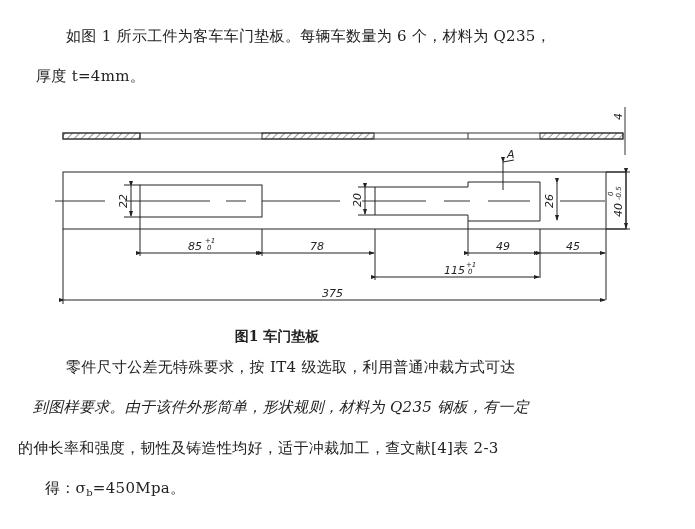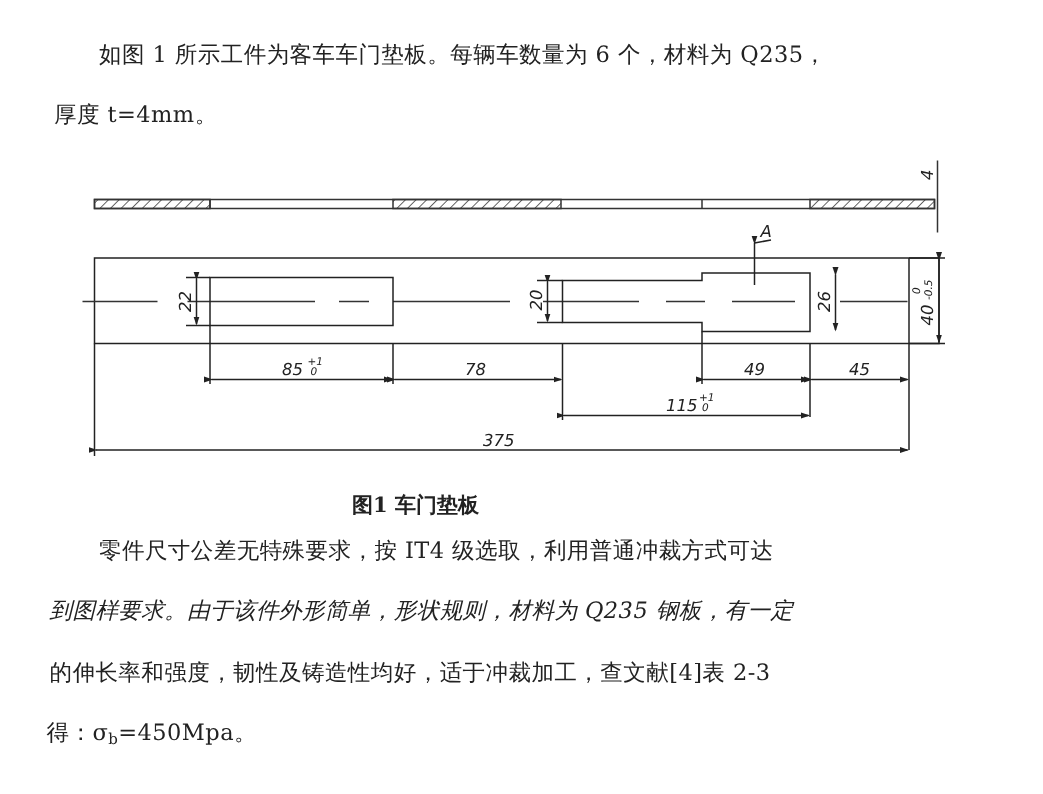--- a/index.html
+++ b/index.html
@@ -104,16 +104,16 @@
   <text class="dimtxt" x="444" y="274">115</text>
   <text class="dimtxt-s" x="466" y="267">+1</text>
   <text class="dimtxt-s" x="468" y="274">0</text>
   <text class="dimtxt" x="322" y="297">375</text>
 </svg>
 
 <div class="caption" style="top:328px;">图1   车门垫板</div>
 
 <div class="line" style="left:66px; top:357px;text-align:right;">零件尺寸公差无特殊要求，按 IT4 级选取，利用普通冲裁方式可达</div>
 <div class="line" style="left:33px; top:397px;font-style:italic;">到图样要求。由于该件外形简单，形状规则，材料为 Q235 钢板，有一定</div>
-<div class="line" style="left:33px; top:438px;">的伸长率和强度，韧性及铸造性均好，适于冲裁加工，查文献[4]表 2-3</div>
-<div class="line" style="left:31px; top:478px;">
+<div class="line" style="left:18px; top:438px;">的伸长率和强度，韧性及铸造性均好，适于冲裁加工，查文献[4]表 2-3</div>
+<div class="line" style="left:45px; top:478px;">
   <span>得：σ</span><span class="sub">b</span><span>=450Mpa。</span>
 </div>
 
 </body></html>

